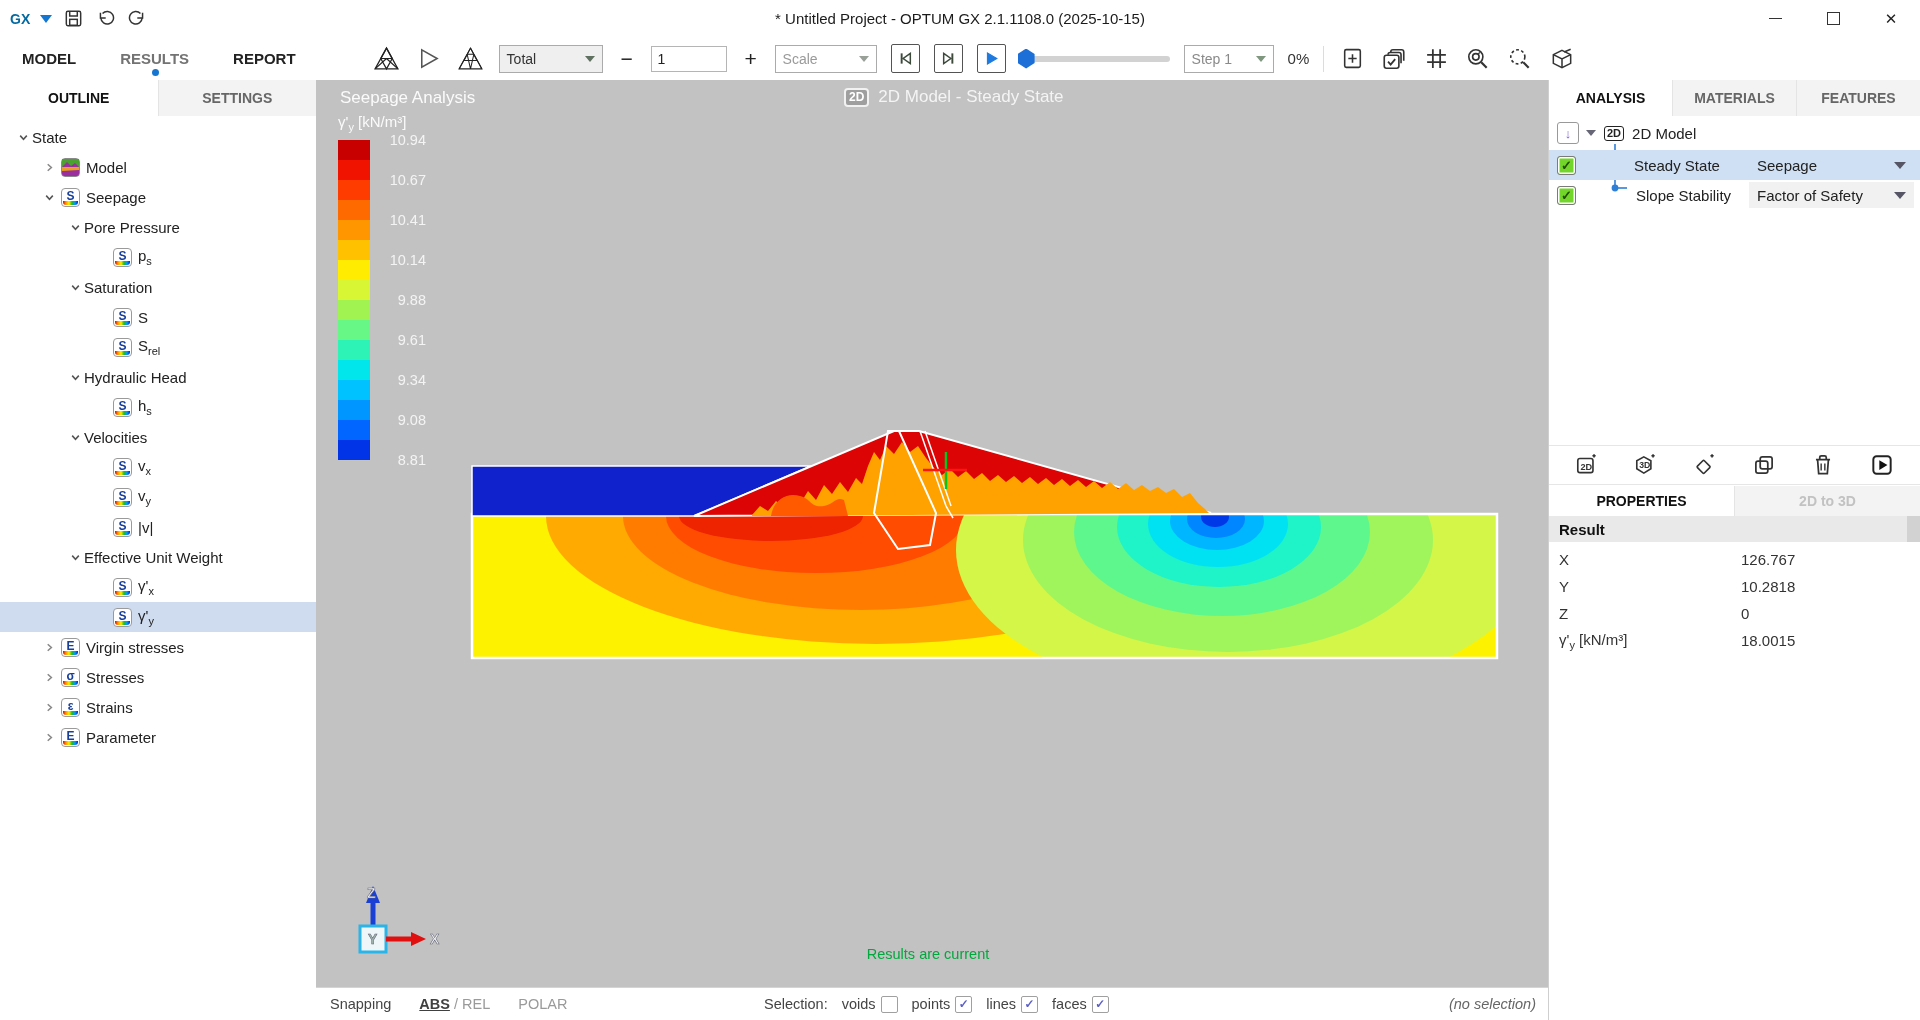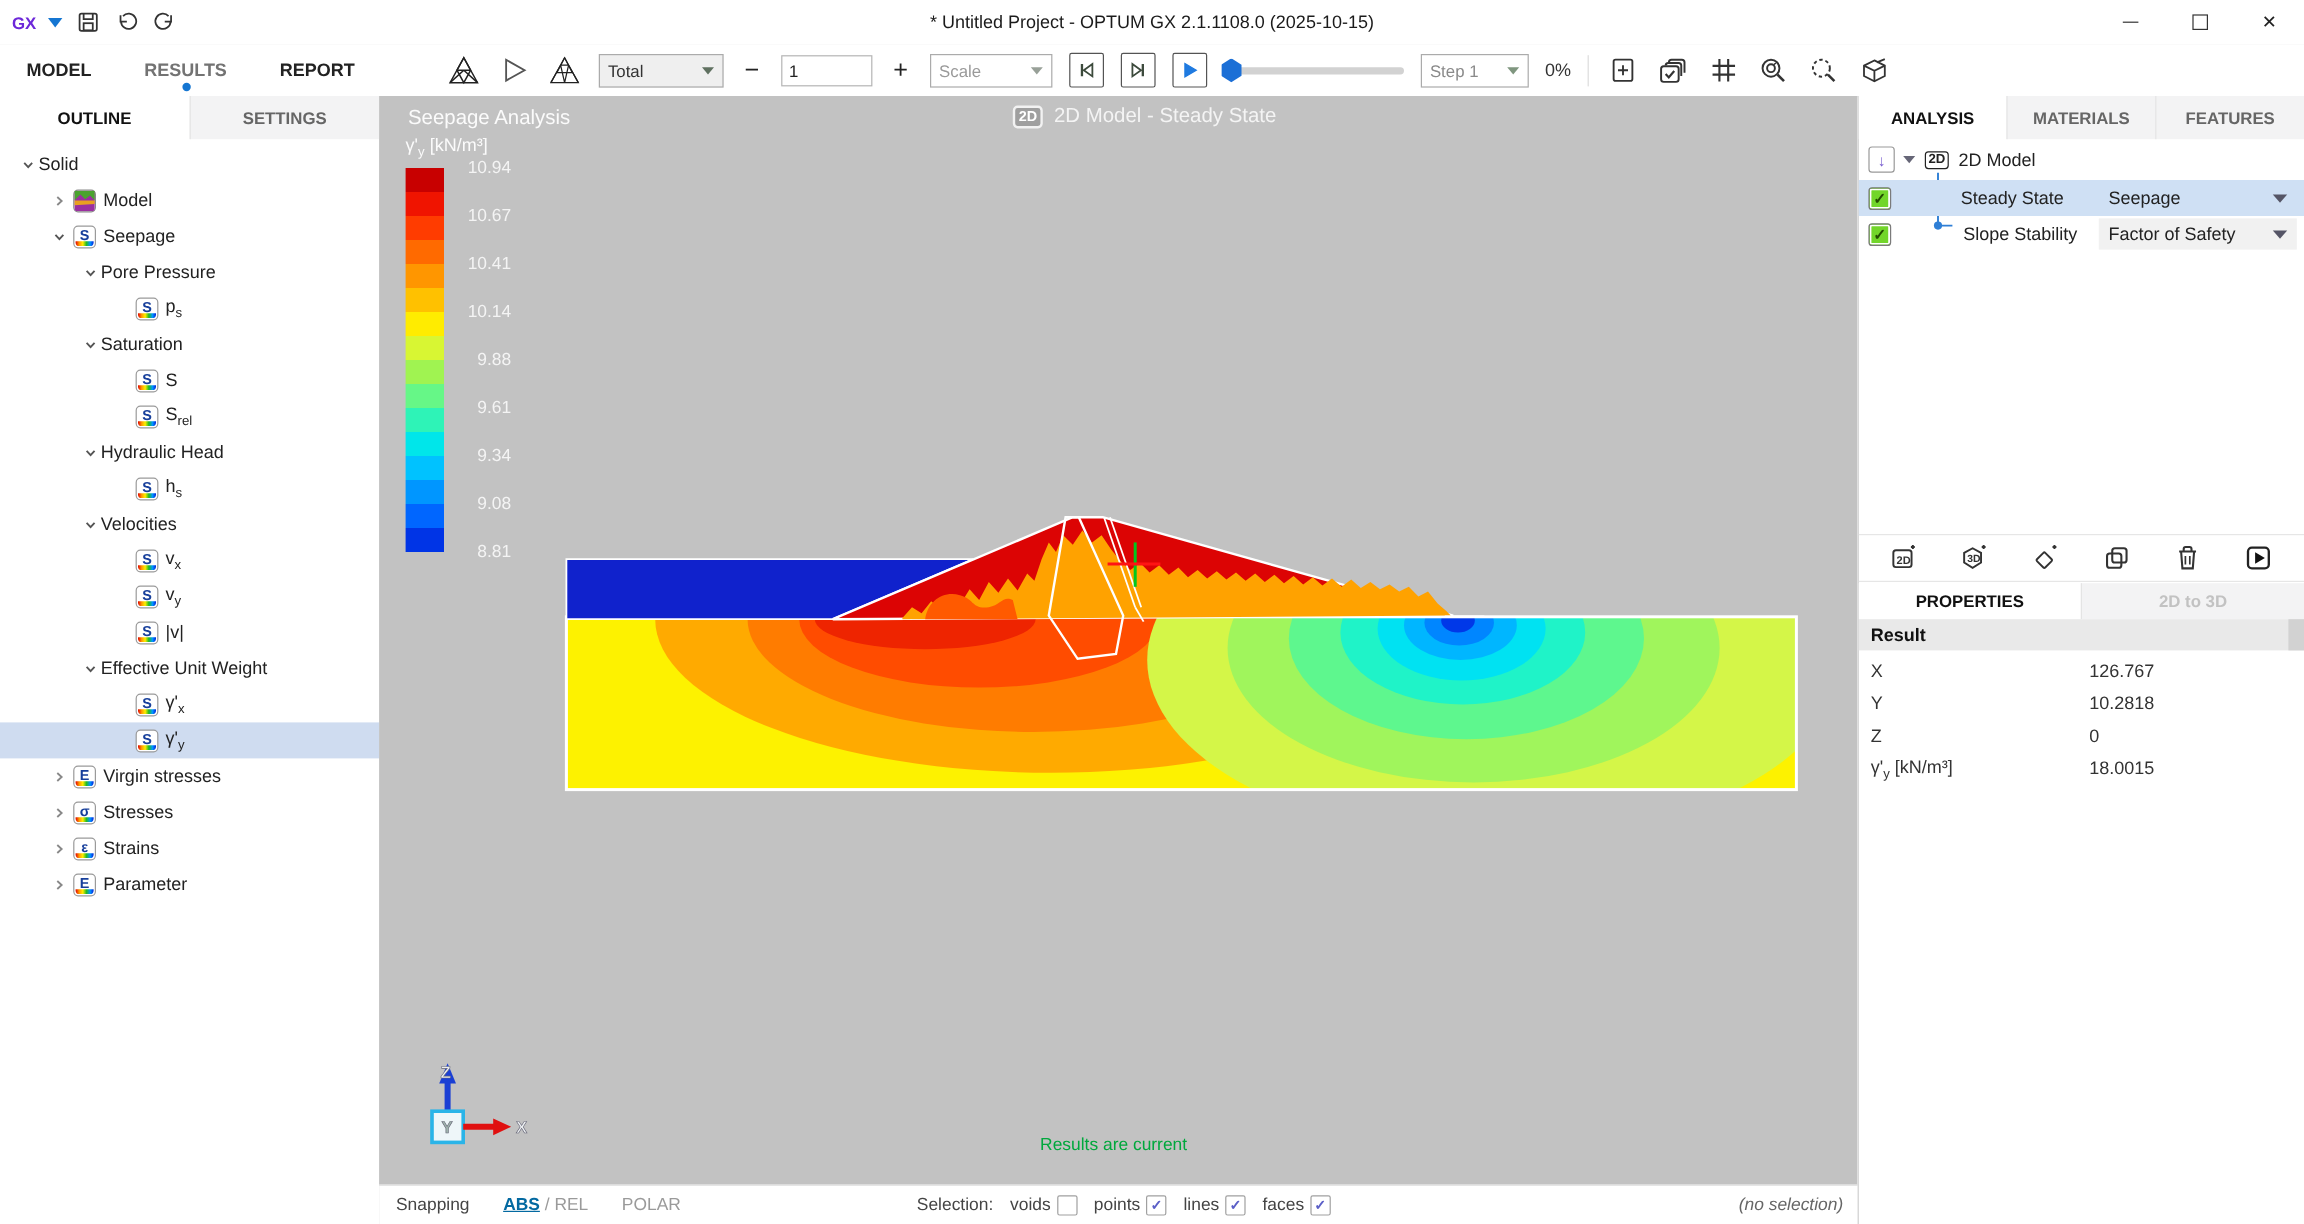--- a/index.html
+++ b/index.html
@@ -1,21 +1,21 @@
 <!DOCTYPE html>
 <html><head>
 <meta charset="utf-8">
 <style>
   html,body{margin:0;padding:0;background:#fff;font-family:"Liberation Sans",sans-serif;-webkit-font-smoothing:antialiased;}
   #app{position:relative;width:1920px;height:1020px;overflow:hidden;background:#fff;color:#222;font-size:15px;}
   svg{display:block}
   
   #titlebar{position:absolute;left:0;top:0;width:1920px;height:37px;background:#fff;border-bottom:1px solid #ececec;display:flex;align-items:center;}
   .tb-left{display:flex;align-items:center;gap:10px;padding-left:10px;}
-  .gx-logo{color:#6d28d9;font-weight:bold;font-size:14px;letter-spacing:0px;}
+  .gx-logo{color:#0369a1;font-weight:bold;font-size:14px;letter-spacing:0px;}
   .gx-drop{width:0;height:0;border-left:6px solid transparent;border-right:6px solid transparent;border-top:8px solid #1576d2;}
   .tb-icon{width:22px;height:22px;display:flex;align-items:center;justify-content:center;}
   .tb-title{position:absolute;left:0;right:0;text-align:center;font-size:15px;color:#1b1b1b;pointer-events:none;}
   .win-btns{position:absolute;right:0;top:0;height:37px;display:flex;}
   .win-btn{width:58px;height:37px;display:flex;align-items:center;justify-content:center;color:#333;}
   .min-glyph{width:13px;height:0;border-top:1.6px solid #333;}
   .max-glyph{width:11px;height:11px;border:1.6px solid #333;}
   .close-glyph{font-size:15px;line-height:1;color:#222;}
   
   #ribbon{position:absolute;left:0;top:37px;width:1920px;height:43px;background:#fff;border-bottom:1px solid #dcdcdc;display:flex;align-items:center;}
@@ -80,21 +80,21 @@
   #prop-tabs .disabled{color:#c2c2c2;}
   .result-head{position:absolute;left:0;top:436px;width:100%;height:26px;background:#e9e9e9;display:flex;align-items:center;font-weight:bold;color:#111;padding-left:10px;box-sizing:border-box;}
   .result-head .scrollcap{position:absolute;right:0;top:0;width:13px;height:26px;background:#d2d2d2;}
   #result-table{position:absolute;left:0;top:466px;width:100%;}
   .res-row{height:27px;display:flex;align-items:center;font-size:15px;color:#333;}
   .res-row .rlabel{width:192px;padding-left:10px;box-sizing:border-box;}
   .res-row sub{font-size:11px;}
   
   #statusbar{position:absolute;left:0;bottom:0;width:1232px;height:32px;background:#fff;border-top:1px solid #d4d4d4;font-size:14.5px;color:#444;}
   .sb-left{position:absolute;left:14px;top:0;height:32px;display:flex;align-items:center;gap:28px;}
-  .abs{font-weight:bold;text-decoration:underline;color:#0369a1;}
+  .abs{font-weight:bold;text-decoration:underline;color:#404040;}
   .dim{color:#9a9a9a;}
   .sb-sel{position:absolute;left:448px;top:0;height:32px;display:flex;align-items:center;gap:14px;}
   .selgrp{display:flex;align-items:center;gap:5px;}
   .sbox{width:15px;height:15px;border:1px solid #a0a0a0;border-radius:2px;background:#fff;display:flex;align-items:center;justify-content:center;color:#5b5fc7;font-size:12px;font-weight:bold;}
   .sb-right{position:absolute;right:12px;top:0;height:32px;display:flex;align-items:center;font-style:italic;color:#666;}
 </style>
 </head>
 <body>
 
 <div id="app">
@@ -278,21 +278,21 @@
           <span>SETTINGS</span>
         </div>
     </div>
     <div id="tree">
         <div class="tree-row" style="padding-left: 14px;">
           <span class="chev">
             <svg width="11" height="11" viewBox="0 0 10 10">
               <path d="M2 3.3 L5 6.6 L8 3.3" fill="none" stroke="#555" stroke-width="1.4"></path>
             </svg>
           </span>
-          <span class="tlabel">Solid</span>
+          <span class="tlabel">State</span>
         </div>
         <div class="tree-row" style="padding-left: 40px;">
           <span class="chev">
             <svg width="11" height="11" viewBox="0 0 10 10">
               <path d="M3.4 2 L6.7 5 L3.4 8" fill="none" stroke="#888" stroke-width="1.4"></path>
             </svg>
           </span>
           <span class="ticon model">
             <svg width="17" height="17" viewBox="0 0 17 17">
               <rect width="17" height="17" rx="2" fill="#9b2fa0"></rect>

